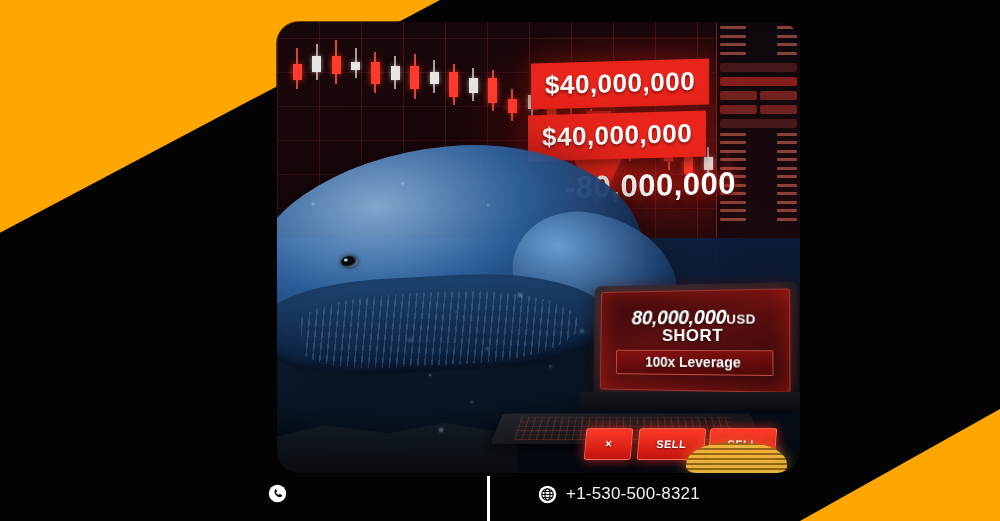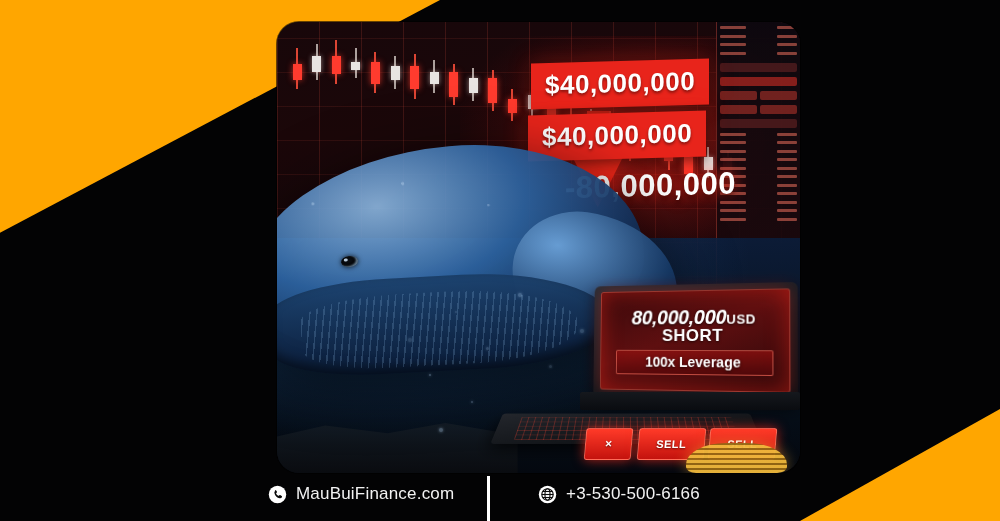--- a/index.html
+++ b/index.html
@@ -712,33 +712,32 @@
   <div class="footer">
     <div class="footer-divider"></div>
 
     <div class="contact web">
       <span class="c-icon">
         <svg viewBox="0 0 24 24" aria-hidden="true">
           <circle cx="12" cy="12" r="11" fill="#ffffff"></circle>
           <path d="M8.6 6.4c.5-.3 1.1-.2 1.5.3l1.1 1.5c.3.4.3 1-.1 1.4l-.7.7c-.2.2-.2.4-.1.6.6 1.2 1.6 2.2 2.8 2.8.2.1.5.1.6-.1l.7-.7c.4-.4 1-.4 1.4-.1l1.5 1.1c.5.4.6 1 .3 1.5-.6 1-1.7 1.5-2.8 1.3-3.4-.6-6.1-3.3-6.7-6.7-.2-1.1.3-2.2 1.3-2.8z" fill="#0a0a0a"></path>
         </svg>
       </span>
-      <span>MauBuiFinance.com</span>
     </div>
 
     <div class="contact tel">
       <span class="c-icon">
         <svg viewBox="0 0 24 24" aria-hidden="true">
           <circle cx="12" cy="12" r="11" fill="#ffffff"></circle>
           <g fill="none" stroke="#0a0a0a" stroke-width="1.4">
             <circle cx="12" cy="12" r="7.2"></circle>
             <ellipse cx="12" cy="12" rx="3.2" ry="7.2"></ellipse>
             <line x1="4.8" y1="12" x2="19.2" y2="12"></line>
             <line x1="6.2" y1="8.2" x2="17.8" y2="8.2"></line>
             <line x1="6.2" y1="15.8" x2="17.8" y2="15.8"></line>
           </g>
         </svg>
       </span>
-      <span>+3-530-500-6166</span>
+      <span>+1-530-500-8321</span>
     </div>
   </div>
 
 </div>
 
 </body></html>

